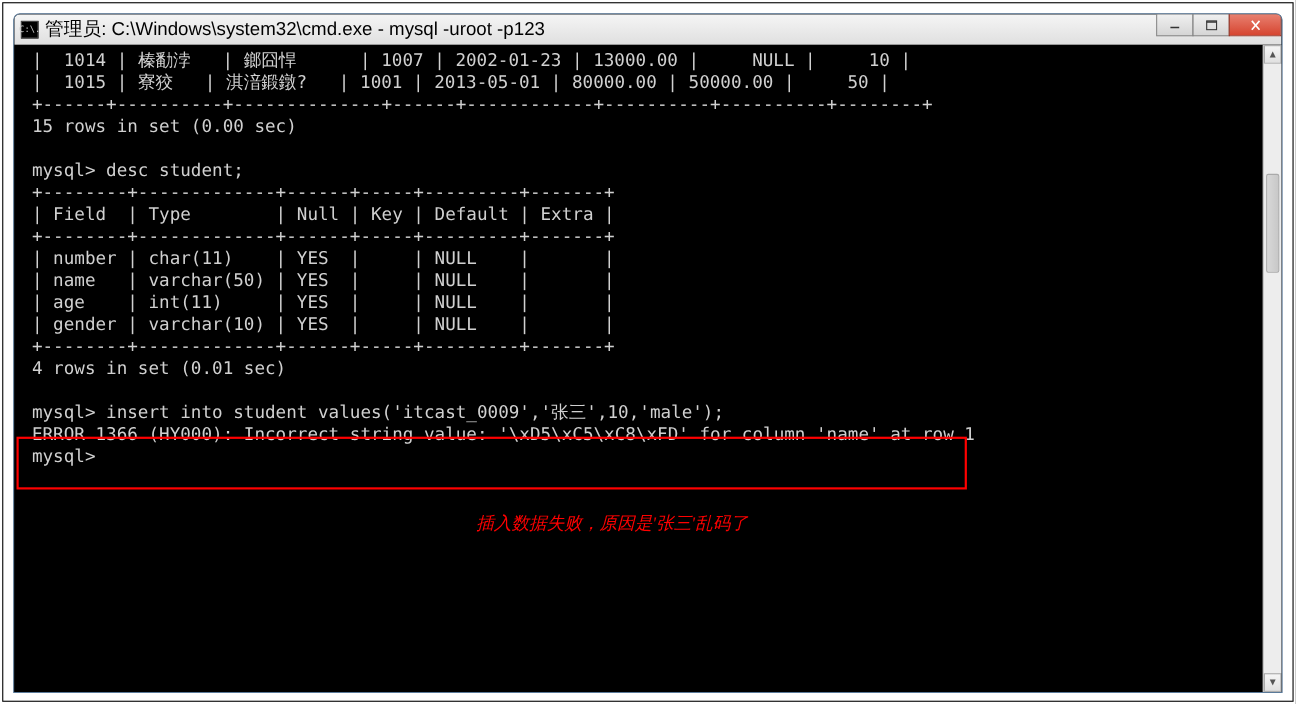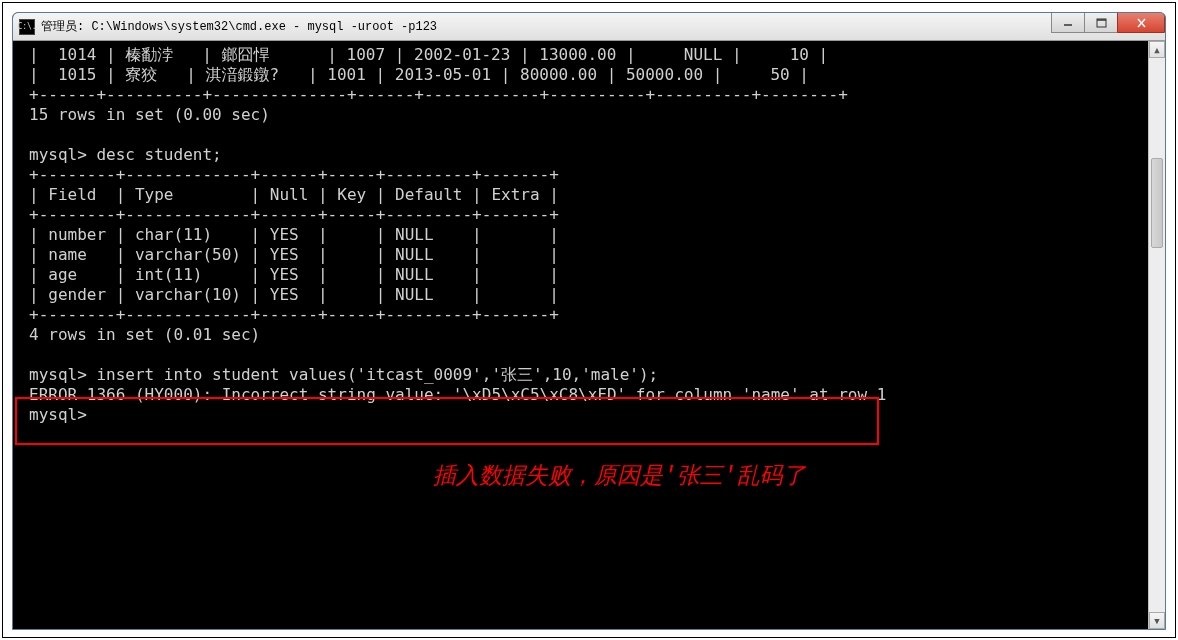--- a/index.html
+++ b/index.html
@@ -50,23 +50,23 @@
       border: 1px solid #444;
       margin-right: 6px;
       display: flex;
       align-items: center;
       justify-content: center;
       color: #ccc;
       font-size: 8px;
       font-family: "Consolas", monospace;
     }
     .titlebar-text {
-      font-size: 12px;
+      font-size: 17px;
       color: #000;
-      font-family: Liberation Mono, monospace;
+      font-family: Liberation Sans, sans-serif;
     }
     .window-controls {
       position: absolute;
       right: 0;
       top: -1px;
       display: flex;
     }
     .win-btn {
       width: 34px;
       height: 21px;
@@ -105,22 +105,22 @@
       white-space: pre;
     }
     .red-box {
       position: absolute;
       border: 2px solid #ff0000;
       pointer-events: none;
     }
     .annotation {
       position: absolute;
       color: #ff0000;
-      font-family: Liberation Mono, monospace;
-      font-size: 23px;
+      font-family: Liberation Serif, serif;
+      font-size: 16px;
       font-style: italic;
       pointer-events: none;
     }
     .scrollbar-v {
       position: absolute;
       right: 0;
       top: 28px;
       bottom: 0;
       width: 17px;
       background: #f0f0f0;

